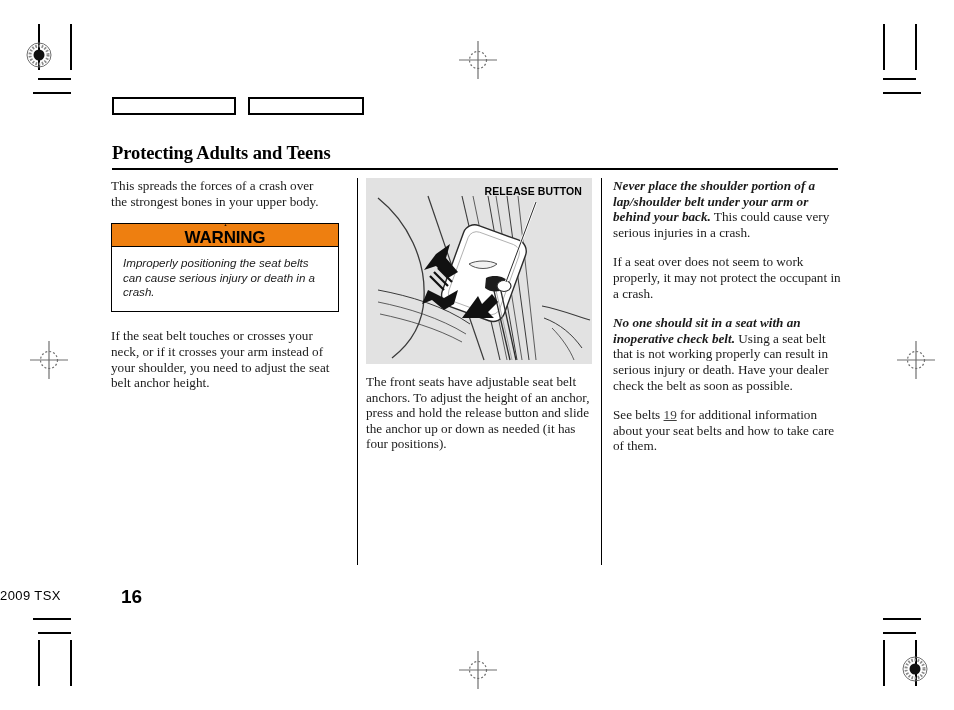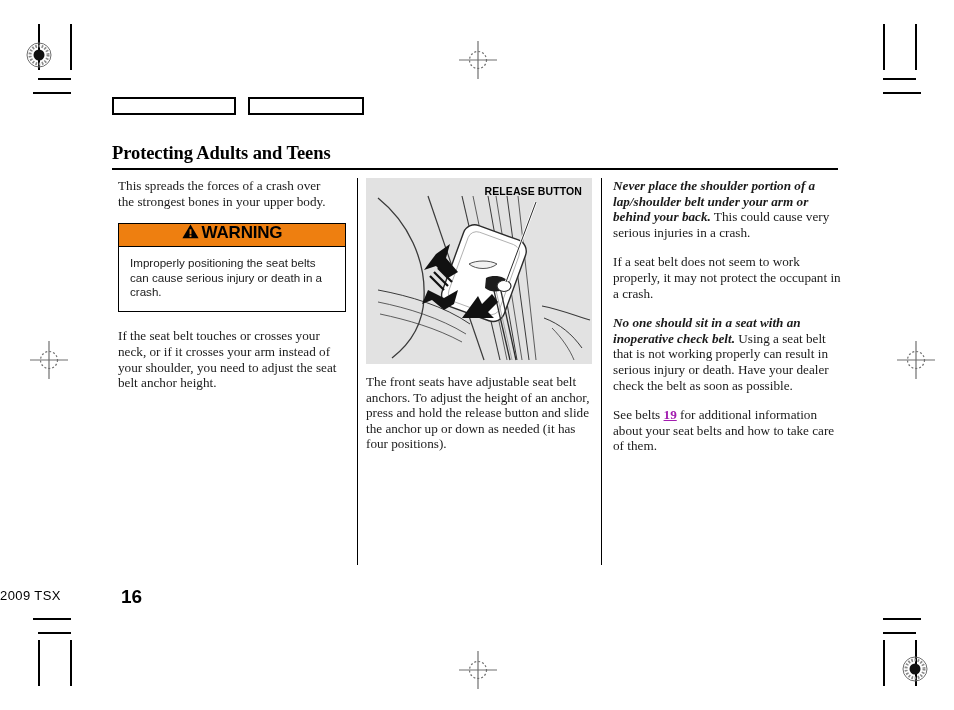--- a/index.html
+++ b/index.html
@@ -73,21 +73,21 @@
     height: 1.5px;
     background: #000000;
     width: 726px;
   }
 
   
   .col {
     position: absolute;
     top: 178px;
   }
-  .col-left  { left: 118px; width: 221px; }
+  .col-left  { left: 111px; width: 221px; }
   .col-mid   { left: 366px; width: 226px; }
   .col-right { left: 613px; width: 228px; }
 
   .divider {
     position: absolute;
     top: 178px;
     width: 1px;
     height: 387px;
     background: #000000;
   }
@@ -102,40 +102,40 @@
     color: #1a1a1a;
     text-align: left;
   }
   p.body:last-child { margin-bottom: 0; }
 
   .lead {
     font-weight: bold;
     font-style: italic;
   }
   .pagelink {
-    color: #a21caf;
-    font-weight: bold;
+    color: #404040;
   }
 
   
   .warning {
     width: 228px;
     border: 1.5px solid #000000;
     box-sizing: border-box;
     background: #ffffff;
     margin: 4px 0 16px 0;
   }
   .warning-head {
     background: #ee7f10;
     border-bottom: 1.5px solid #000000;
     height: 22px;
     display: flex;
-    align-items: flex-start;
+    align-items: center;
     justify-content: center;
     gap: 3px;
+    flex-direction: column;
   }
   .warn-tri {
     display: block;
   }
   .warning-head .wtext {
     font-family: "Liberation Sans", sans-serif;
     font-weight: bold;
     font-size: 17px;
     letter-spacing: -0.2px;
     color: #000000;
@@ -143,20 +143,21 @@
   }
   .warning-body {
     padding: 9px 11px 12px 11px;
   }
   .warning-body p {
     font-family: "Liberation Sans", sans-serif;
     font-size: 11.6px;
     line-height: 14.4px;
     margin: 0 0 13px 0;
     color: #1a1a1a;
+    font-style: italic;
   }
   .warning-body p:last-child { margin-bottom: 0; }
 
   
   .figure {
     width: 226px;
     height: 186px;
     background: #fef9c3;
     position: relative;
     overflow: hidden;
@@ -345,21 +346,21 @@
 
     <p class="body">The front seats have adjustable seat belt anchors. To adjust the height of an anchor, press and hold the release button and slide the anchor up or down as needed (it has four positions).</p>
   </div>
 
   <div class="col col-right">
     <p class="body">
       <span class="lead">Never place the shoulder portion of a lap/shoulder belt under your arm or behind your back.</span><span> This could cause very serious injuries in a crash.</span>
     </p>
 
     <p class="body">
-      <span>If a seat belt does not seem to work properly, it may not protect the occupant in a crash.</span>
+      <span>If a seat over does not seem to work properly, it may not protect the occupant in a crash.</span>
     </p>
 
     <p class="body">
       <span class="lead">No one should sit in a seat with an inoperative check belt.</span><span> Using a seat belt that is not working properly can result in serious injury or death. Have your dealer check the belt as soon as possible.</span>
     </p>
 
     <p class="body">
       <span>See belts </span><a class="pagelink" href="#">19</a><span> for additional information about your seat belts and how to take care of them.</span>
     </p>
   </div>

